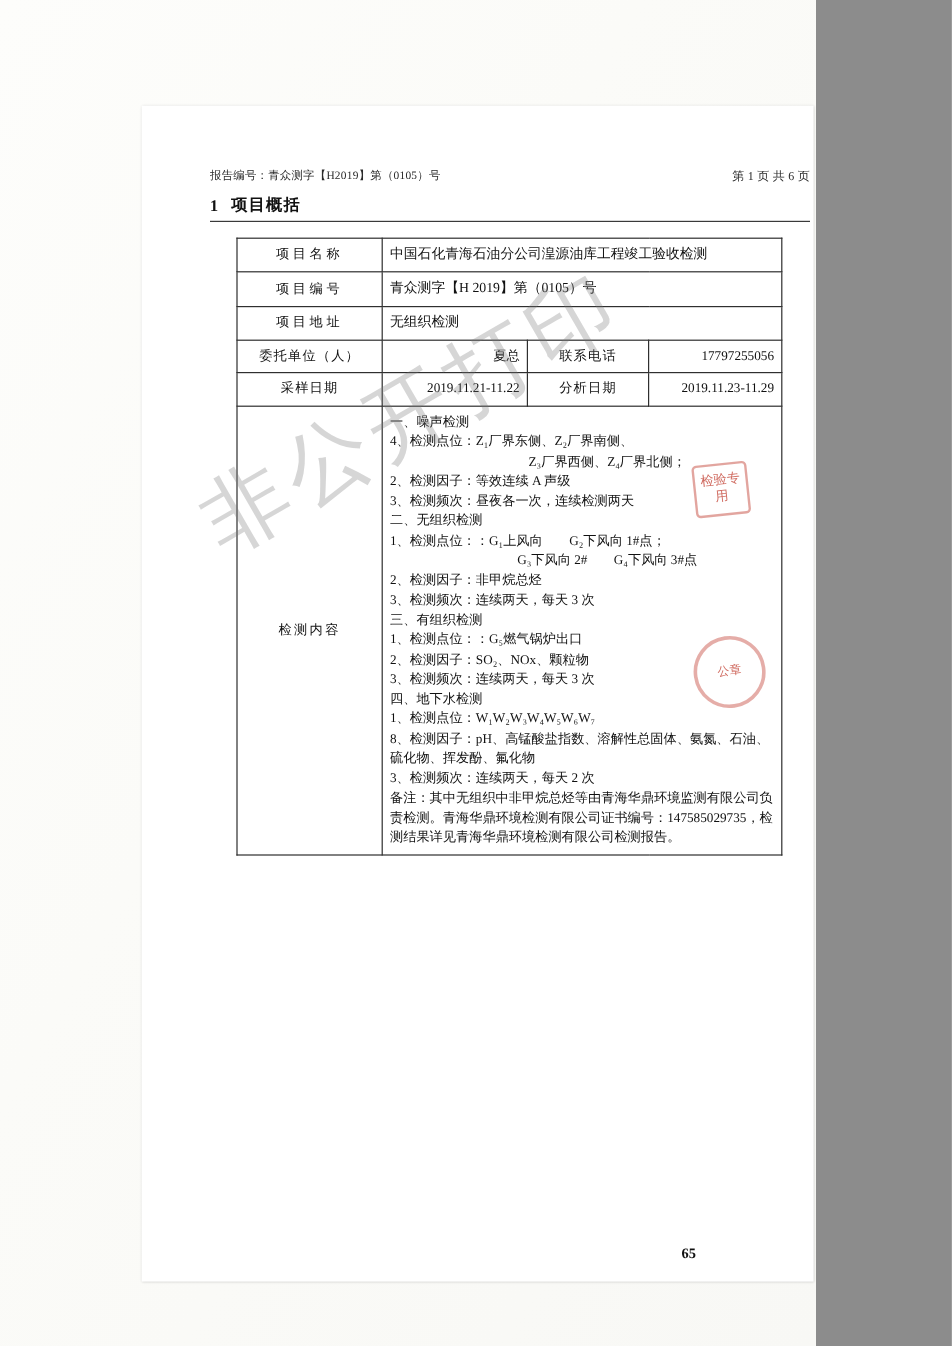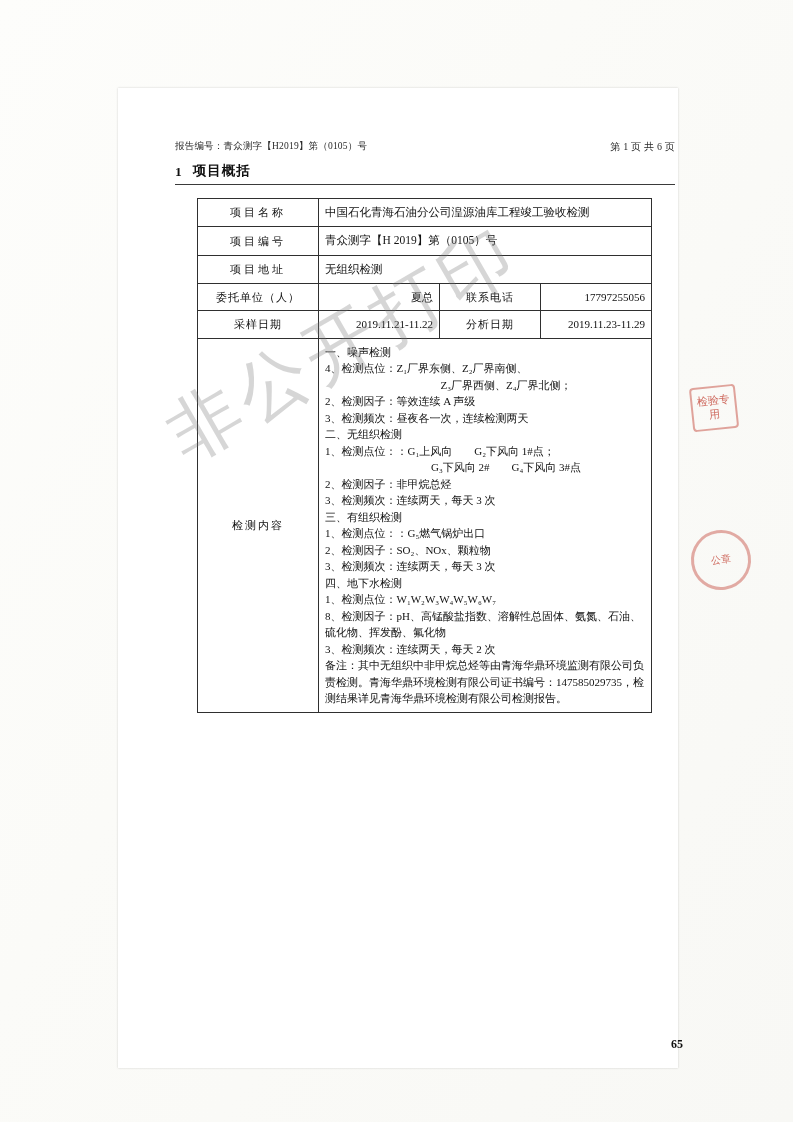--- a/index.html
+++ b/index.html
@@ -5,21 +5,21 @@
   html, body {
     margin: 0;
     padding: 0;
     background: #8c8c8c;
   }
   body {
     font-family: "Liberation Serif", "DejaVu Serif", serif;
   }
   .page {
     position: relative;
-    width: 793px;
+    width: 680px;
     height: 1122px;
     background: #ffffff;
     overflow: hidden;
   }
   
   .page::before {
     content: "";
     position: absolute;
     inset: 0;
     background: linear-gradient(120deg, #fdfdfb 0%, #fbfbf8 40%, #f8f8f5 100%);
@@ -115,21 +115,21 @@
 
   .lbl-vert {
     text-align: center;
     letter-spacing: 2px;
     width: 108px;
     vertical-align: middle;
   }
 
   .pagenum {
     position: absolute;
-    right: 110px;
+    right: 100px;
     bottom: 70px;
     font-size: 12px;
     font-weight: bold;
     color: #111;
   }
 
   
   .watermark {
     position: absolute;
     left: 150px;

